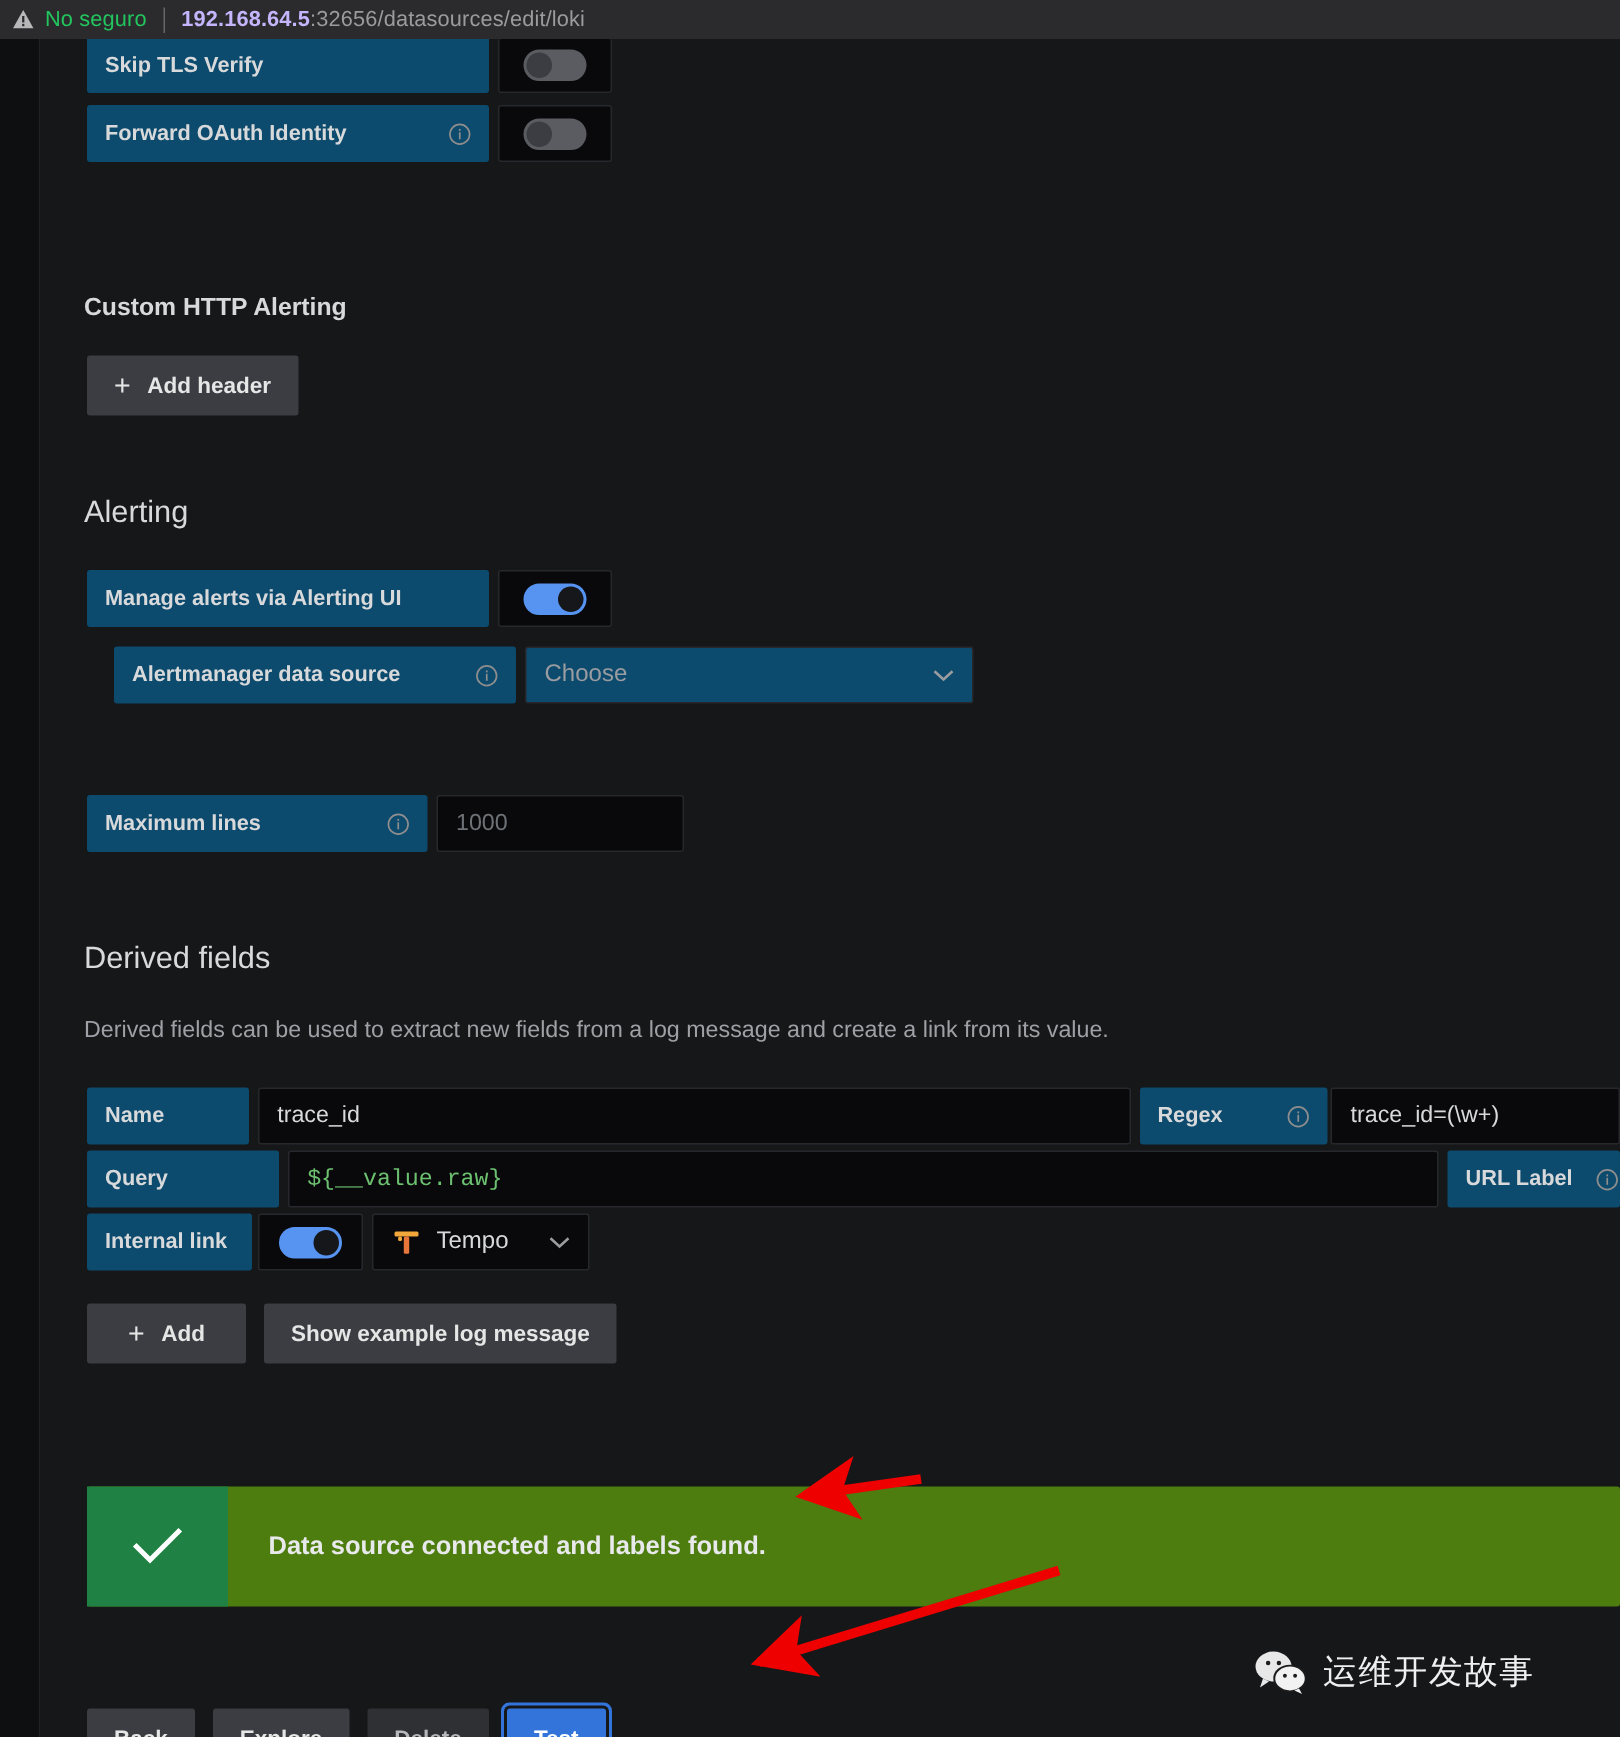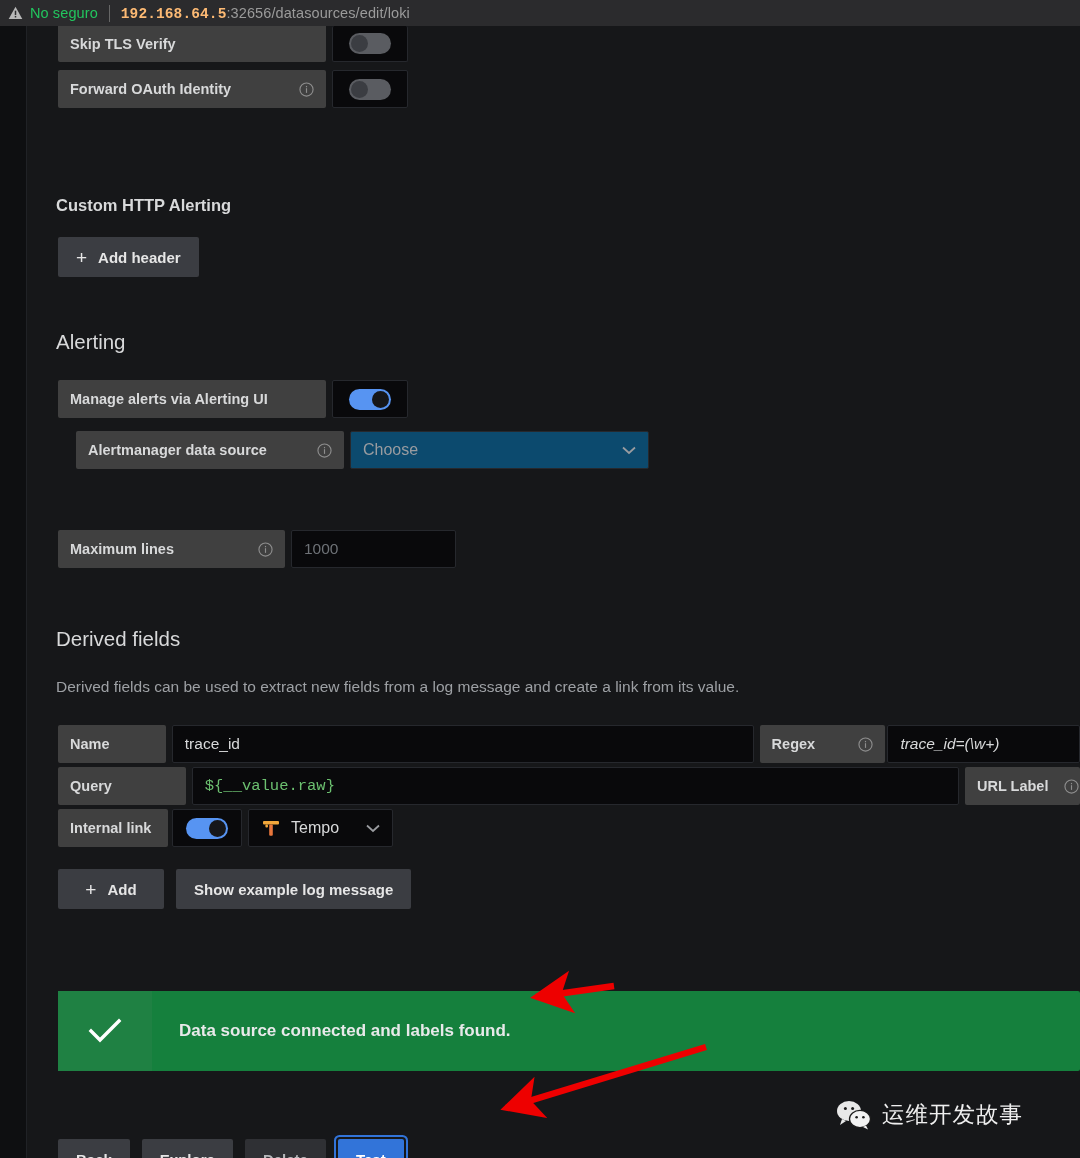--- a/index.html
+++ b/index.html
@@ -22,37 +22,37 @@
     width: 15px; height: 14px; position: relative; flex: none;
   }
   .warn-tri svg { display:block; }
   .urlbar .nosec {
     color: #22c55e; font-size: 14.5px; letter-spacing: .1px;
   }
   .urlbar .divider {
     width: 1px; height: 17px; background: #666; margin: 0 4px;
   }
   .urlbar .url { font-size: 14.5px; color: #9b9b9b; letter-spacing: .1px; }
-  .urlbar .url b { color: #fdba74; font-weight: 700; font-family: Liberation Mono, monospace; }
+  .urlbar .url b { color: #c4b5fd; font-weight: 700; }
 
   
   .leftrail {
     position: absolute; left: 0; top: 26px; width: 27px; height: 1132px;
     background: #0e0f11; border-right: 1px solid #202226;
   }
   .page {
     position: absolute; left: 27px; top: 26px; width: 1053px; height: 1132px;
     background: #161719; overflow: hidden;
   }
   .content { position: absolute; left: 0; top: 0; width: 1053px; }
 
   
   .gf-row { display: flex; align-items: stretch; }
   .gf-label {
-    background: #404040; color: #d8d9da; font-size: 14.5px; font-weight: 700;
+    background: #0c4a6e; color: #d8d9da; font-size: 14.5px; font-weight: 700;
     display: flex; align-items: center; padding: 0 12px;
     border-radius: 2px; height: 38px; white-space: nowrap;
   }
   .gf-label .info {
     margin-left: auto; padding-left: 16px; color: #8e8e8e; display:flex; align-items:center;
   }
   .info-ic { width: 15px; height: 15px; display:block; }
 
   .toggle-cell {
     background: #09090b; border: 1px solid #26282d; border-radius: 2px;
@@ -124,21 +124,21 @@
   #derived-title { position: absolute; left: 29px; top: 601px; }
   #derived-help  { position: absolute; left: 29px; top: 652px; }
 
   .df-rows { position: absolute; left: 31px; top: 699px; width: 1022px; }
   .df-row  { display: flex; align-items: stretch; margin-bottom: 4px; }
   .df-row .gf-label { height: 38px; }
 
   #df-name-label  { width: 108px; }
   #df-name-input  { width: 583px; margin-left: 6px; }
   #df-regex-label { width: 126px; margin-left: 6px; }
-  #df-regex-input { width: 193px; margin-left: 2px; font-style: italic; }
+  #df-regex-input { width: 193px; margin-left: 2px; }
 
   #df-query-label { width: 128px; }
   #df-query-input {
     width: 769px; margin-left: 6px; font-family: "Liberation Mono", monospace;
     color: #6cc070; font-size: 15.5px;
   }
   #df-url-label   { width: 115px; margin-left: 6px; }
 
   #df-internal-label { width: 110px; }
   #df-internal-toggle{ margin-left: 4px; width: 70px; }
@@ -149,21 +149,21 @@
     color: #d8d9da; font-size: 16px;
   }
   .tempo-ic { width: 20px; height: 19px; flex: none; }
 
   #df-actions { position: absolute; left: 31px; top: 843px; display: flex; gap: 12px; }
   #btn-add { width: 106px; }
 
   
   #status-banner {
     position: absolute; left: 31px; top: 965px; width: 1022px; height: 80px;
-    display: flex; align-items: stretch; background: #15803d; border-radius: 2px;
+    display: flex; align-items: stretch; background: #4d7c0f; border-radius: 2px;
   }
   #status-banner .icon-box {
     width: 94px; background: #1f8143; display: flex; align-items: center; justify-content: center;
     flex: none;
   }
   .check { width: 34px; height: 26px; }
   #status-banner .msg {
     display: flex; align-items: center; padding-left: 27px;
     color: #e8e9ea; font-size: 17px; font-weight: 700;
   }

